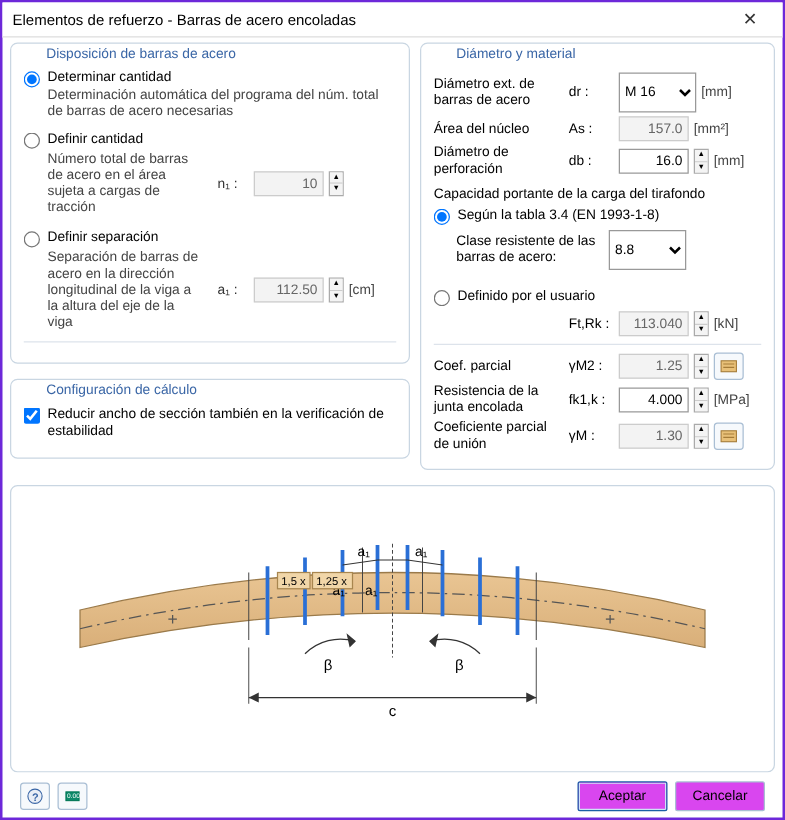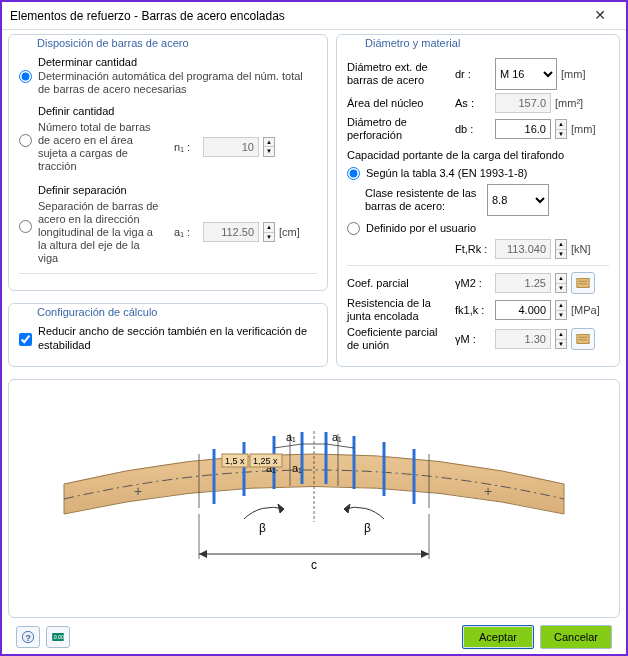--- a/index.html
+++ b/index.html
@@ -27,21 +27,21 @@
     border-radius: 6px;
     padding: 20px 10px 10px 10px;
     position: relative;
     margin-bottom: 6px;
   }
   .group-title {
     position: absolute; top: 2px; left: 24px;
     font-size: 11px; color: #3a66a6;
     background: #fff; padding: 0 4px;
   }
-  .opt { display: flex; align-items: center; margin-bottom: 4px; }
+  .opt { display: flex; align-items: flex-start; margin-bottom: 4px; }
   .opt input[type=radio], .opt input[type=checkbox] { margin: 2px 6px 0 0; }
   .opt-body { flex: 1; }
   .opt-label { line-height: 14px; }
   .opt-desc { color: #444; line-height: 13px; margin-top: 1px; }
   .field-row {
     display: flex; align-items: center; margin: 2px 0;
     gap: 4px;
   }
   .field-row .lbl { flex: 1; line-height: 13px; }
   .sym { width: 34px; text-align: center; color: #333; }
@@ -77,21 +77,21 @@
     flex:1;
     display:flex; align-items:center; justify-content:center;
   }
   .footer {
     height: 36px; display:flex; align-items:center; padding: 4px 8px;
     justify-content: space-between; border-top:1px solid #fff;
   }
   .footer-left { display:flex; gap:6px; }
   .btn {
     min-width: 72px; height: 24px; border:1px solid #a9bed4; border-radius:2px;
-    background:#84cc16; font-size:11px; cursor:pointer;
+    background:#d946ef; font-size:11px; cursor:pointer;
   }
   .btn.primary { border:1px solid #1a5fa5; box-shadow:0 0 0 1px #cfe3f7 inset; }
   .indent { padding-left: 18px; }
   .subheading { margin:7px 0 4px; }
 </style>
 </head>
 <body>
 
 <div class="window">
 
@@ -199,21 +199,21 @@
             <input type="radio" name="cap" checked="" style="">
             <div class="opt-body">
               <div class="opt-label">Según la tabla 3.4 (EN 1993-1-8)</div>
             </div>
           </div>
           <div class="right-row indent">
             <div class="rlbl" style="width:118px;">Clase resistente de las barras de acero:</div>
             <select class="combo"><option>8.8</option></select>
           </div>
 
-          <div class="opt" style="margin-top:4px;">
+          <div class="opt" style="margin-top:14px;">
             <input type="radio" name="cap" style="">
             <div class="opt-body">
               <div class="opt-label">Definido por el usuario</div>
             </div>
           </div>
           <div class="right-row">
             <div class="rlbl"></div>
             <div class="rsym">Ft,Rk :</div>
             <input class="num-input disabled" disabled="" value="113.040" style="">
             <div class="spinner">

